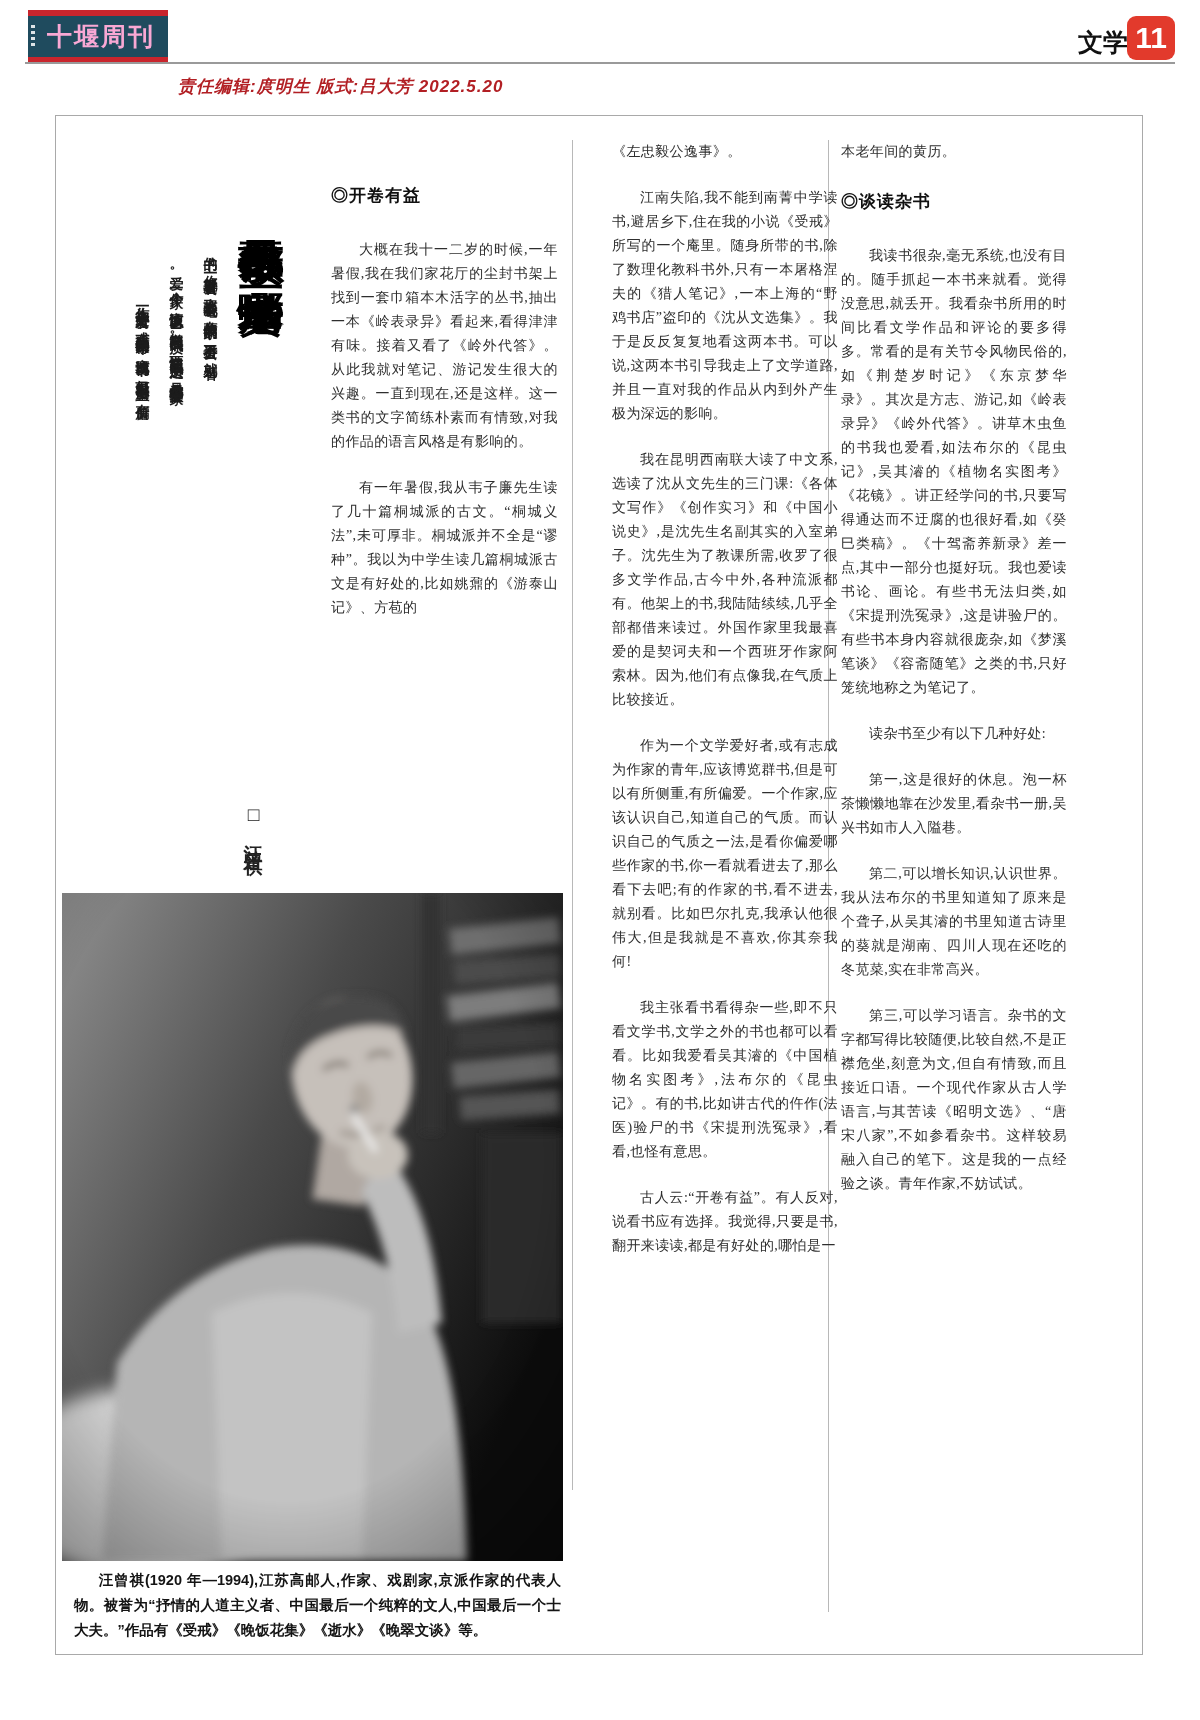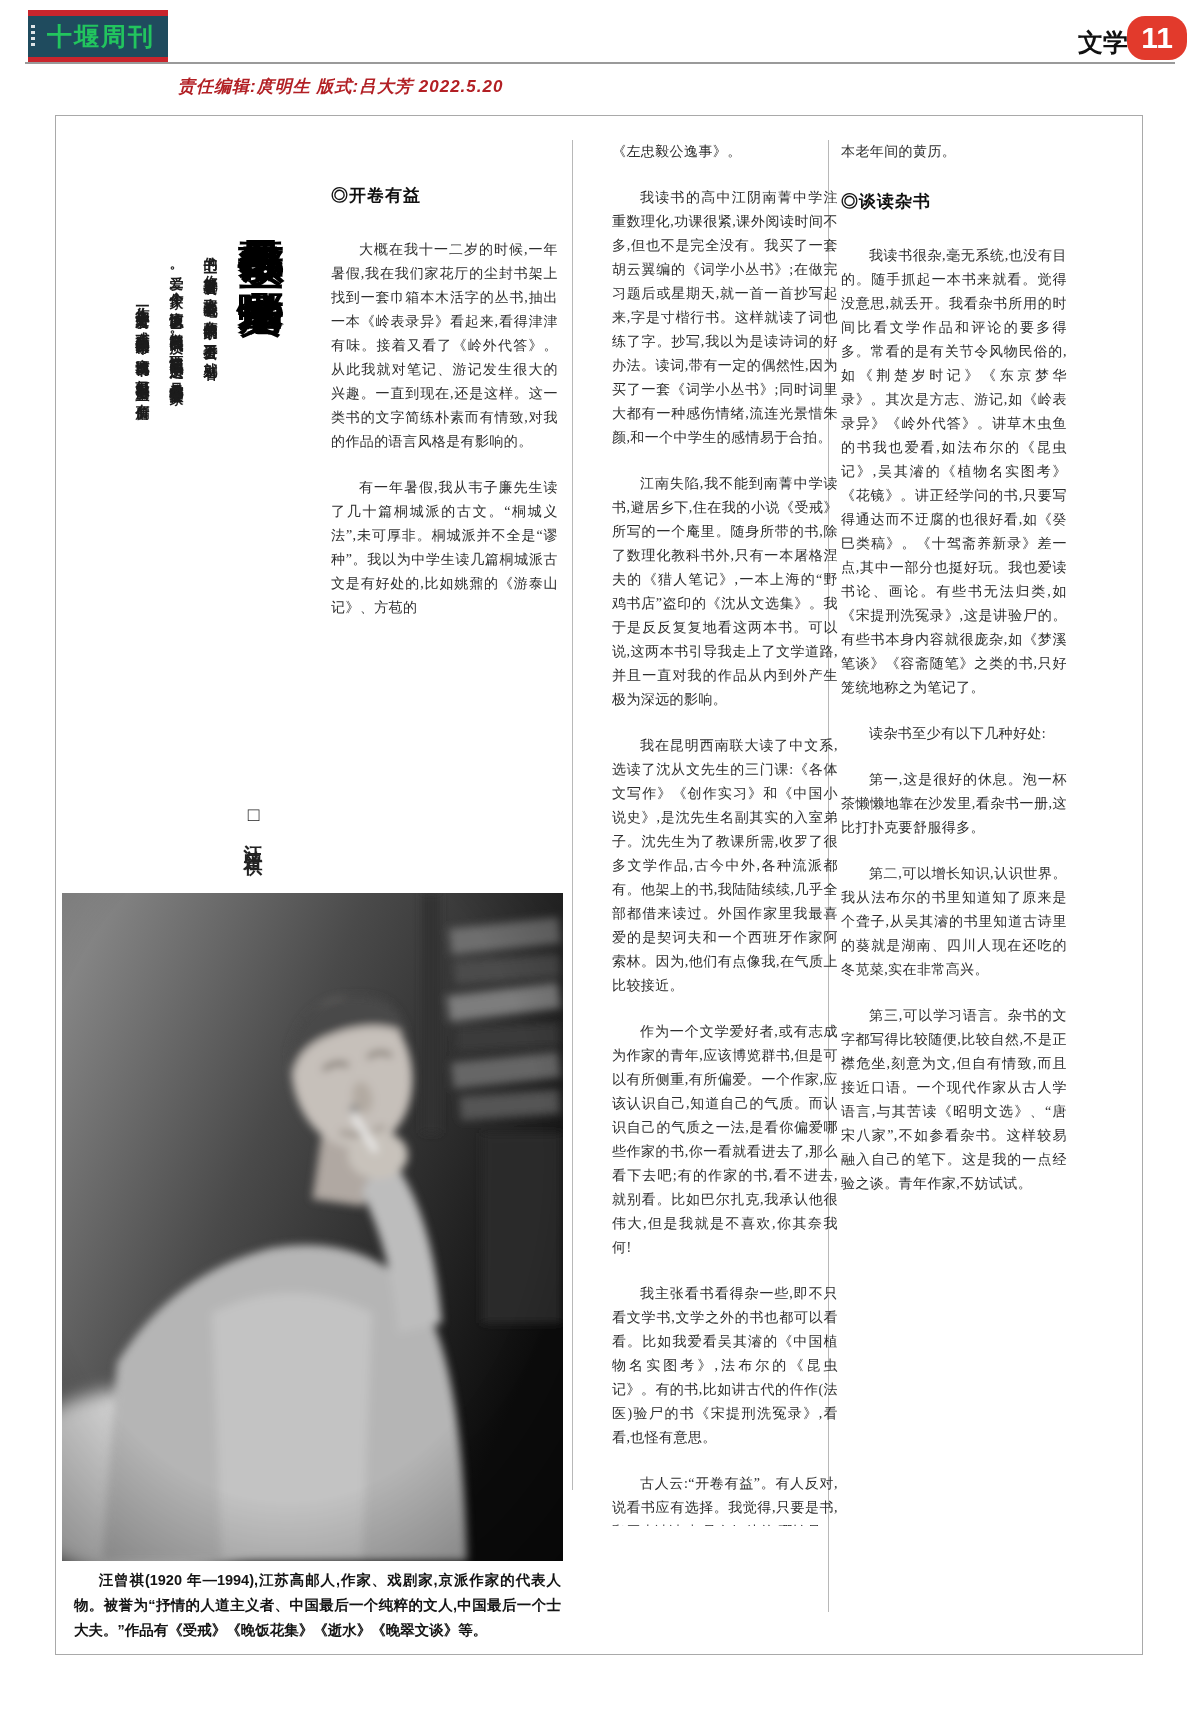--- a/index.html
+++ b/index.html
@@ -8,39 +8,39 @@
     background:#ffffff; overflow:hidden;
     font-family:"Liberation Serif","DejaVu Serif",serif;
   }
   
   .masthead {
     position:absolute; left:28px; top:10px; width:140px; height:53px;
     background:#1f4b5e; border-top:6px solid #c9252d; border-bottom:6px solid #c9252d;
     box-sizing:border-box; display:flex; align-items:center; justify-content:center;
   }
   .masthead-title {
-    color:#22c55e; font-weight:bold; font-size:25px; letter-spacing:2px;
+    color:#f9a8d4; font-weight:bold; font-size:25px; letter-spacing:2px;
     font-family:"Liberation Serif","DejaVu Serif",serif; white-space:nowrap; padding-left:6px;
   }
   .masthead-side {
     position:absolute; left:3px; top:9px; width:4px; height:24px;
     background:repeating-linear-gradient(to bottom, rgba(255,255,255,.85) 0 3px, rgba(255,255,255,0) 3px 6px);
   }
   .editor-line {
     position:absolute; left:178px; top:36px; color:#b21f24;
     font-size:17px; font-weight:bold; font-style:italic;
     font-family:"Liberation Sans","DejaVu Sans",sans-serif; letter-spacing:1px; white-space:nowrap;margin-top:39px;
   }
   .section-label {
     position:absolute; left:1078px; top:26px; font-size:25px; font-weight:bold; color:#111;
     font-family:"Liberation Sans","DejaVu Sans",sans-serif;
   }
   .page-number-badge {
-    position:absolute; left:1127px; top:16px; width:60px; height:44px;
-    background:#e23a2c; border-radius:18px; color:#fff; font-weight:bold; font-size:30px;
+    position:absolute; left:1127px; top:16px; width:48px; height:44px;
+    background:#e23a2c; border-radius:9px; color:#fff; font-weight:bold; font-size:30px;
     display:flex; align-items:center; justify-content:center;
     font-family:"Liberation Sans","DejaVu Sans",sans-serif;
   }
   .header-rule { position:absolute; left:25px; top:62px; width:1150px; height:2px; background:#9a9a9a; }
 
   
   .article-box {
     position:absolute; left:55px; top:115px; width:1088px; height:1540px;
     border:1px solid #a9a9a9; box-sizing:border-box; background:#fff;
   }
@@ -178,31 +178,30 @@
   <div class="photo-caption">汪曾祺(1920 年—1994),江苏高邮人,作家、戏剧家,京派作家的代表人物。被誉为“抒情的人道主义者、中国最后一个纯粹的文人,中国最后一个士大夫。”作品有《受戒》《晚饭花集》《逝水》《晚翠文谈》等。</div>
 
   <div class="text-col text-col-1">
     <div class="sec-header">◎开卷有益</div>
     <p>大概在我十一二岁的时候,一年暑假,我在我们家花厅的尘封书架上找到一套巾箱本木活字的丛书,抽出一本《岭表录异》看起来,看得津津有味。接着又看了《岭外代答》。从此我就对笔记、游记发生很大的兴趣。一直到现在,还是这样。这一类书的文字简练朴素而有情致,对我的作品的语言风格是有影响的。</p>
     <p>有一年暑假,我从韦子廉先生读了几十篇桐城派的古文。“桐城义法”,未可厚非。桐城派并不全是“谬种”。我以为中学生读几篇桐城派古文是有好处的,比如姚鼐的《游泰山记》、方苞的</p>
   </div>
 
   <div class="text-col text-col-2">
     <p class="frag">《左忠毅公逸事》。</p>
-    <p>我读书的高中江阴南菁中学注重数理化,功课很紧,课外阅读时间不多,但也不是完全没有。我买了一套胡云翼编的《词学小丛书》;在做完习题后或星期天,就一首一首抄写起来,字是寸楷行书。这样就读了词也练了字。抄写,我以为是读诗词的好办法。读词,带有一定的偶然性,因为买了一套《词学小丛书》;同时词里大都有一种感伤情绪,流连光景惜朱颜,和一个中学生的感情易于合拍。</p>
     <p>江南失陷,我不能到南菁中学读书,避居乡下,住在我的小说《受戒》所写的一个庵里。随身所带的书,除了数理化教科书外,只有一本屠格涅夫的《猎人笔记》,一本上海的“野鸡书店”盗印的《沈从文选集》。我于是反反复复地看这两本书。可以说,这两本书引导我走上了文学道路,并且一直对我的作品从内到外产生极为深远的影响。</p>
     <p>我在昆明西南联大读了中文系,选读了沈从文先生的三门课:《各体文写作》《创作实习》和《中国小说史》,是沈先生名副其实的入室弟子。沈先生为了教课所需,收罗了很多文学作品,古今中外,各种流派都有。他架上的书,我陆陆续续,几乎全部都借来读过。外国作家里我最喜爱的是契诃夫和一个西班牙作家阿索林。因为,他们有点像我,在气质上比较接近。</p>
     <p>作为一个文学爱好者,或有志成为作家的青年,应该博览群书,但是可以有所侧重,有所偏爱。一个作家,应该认识自己,知道自己的气质。而认识自己的气质之一法,是看你偏爱哪些作家的书,你一看就看进去了,那么看下去吧;有的作家的书,看不进去,就别看。比如巴尔扎克,我承认他很伟大,但是我就是不喜欢,你其奈我何!</p>
     <p>我主张看书看得杂一些,即不只看文学书,文学之外的书也都可以看看。比如我爱看吴其濬的《中国植物名实图考》,法布尔的《昆虫记》。有的书,比如讲古代的仵作(法医)验尸的书《宋提刑洗冤录》,看看,也怪有意思。</p>
     <p>古人云:“开卷有益”。有人反对,说看书应有选择。我觉得,只要是书,翻开来读读,都是有好处的,哪怕是一</p>
   </div>
 
   <div class="text-col text-col-3">
     <p class="frag">本老年间的黄历。</p>
     <div class="sec-header">◎谈读杂书</div>
     <p>我读书很杂,毫无系统,也没有目的。随手抓起一本书来就看。觉得没意思,就丢开。我看杂书所用的时间比看文学作品和评论的要多得多。常看的是有关节令风物民俗的,如《荆楚岁时记》《东京梦华录》。其次是方志、游记,如《岭表录异》《岭外代答》。讲草木虫鱼的书我也爱看,如法布尔的《昆虫记》,吴其濬的《植物名实图考》《花镜》。讲正经学问的书,只要写得通达而不迂腐的也很好看,如《癸巳类稿》。《十驾斋养新录》差一点,其中一部分也挺好玩。我也爱读书论、画论。有些书无法归类,如《宋提刑洗冤录》,这是讲验尸的。有些书本身内容就很庞杂,如《梦溪笔谈》《容斋随笔》之类的书,只好笼统地称之为笔记了。</p>
     <p>读杂书至少有以下几种好处:</p>
-    <p>第一,这是很好的休息。泡一杯茶懒懒地靠在沙发里,看杂书一册,这比打扑克要舒服得多。</p>
+    <p>第一,这是很好的休息。泡一杯茶懒懒地靠在沙发里,看杂书一册,吴兴书如市人入隘巷。</p>
     <p>第二,可以增长知识,认识世界。我从法布尔的书里知道知了原来是个聋子,从吴其濬的书里知道古诗里的葵就是湖南、四川人现在还吃的冬苋菜,实在非常高兴。</p>
     <p>第三,可以学习语言。杂书的文字都写得比较随便,比较自然,不是正襟危坐,刻意为文,但自有情致,而且接近口语。一个现代作家从古人学语言,与其苦读《昭明文选》、“唐宋八家”,不如参看杂书。这样较易融入自己的笔下。这是我的一点经验之谈。青年作家,不妨试试。</p>
   </div>
 
 </div>
 
 </body></html>

